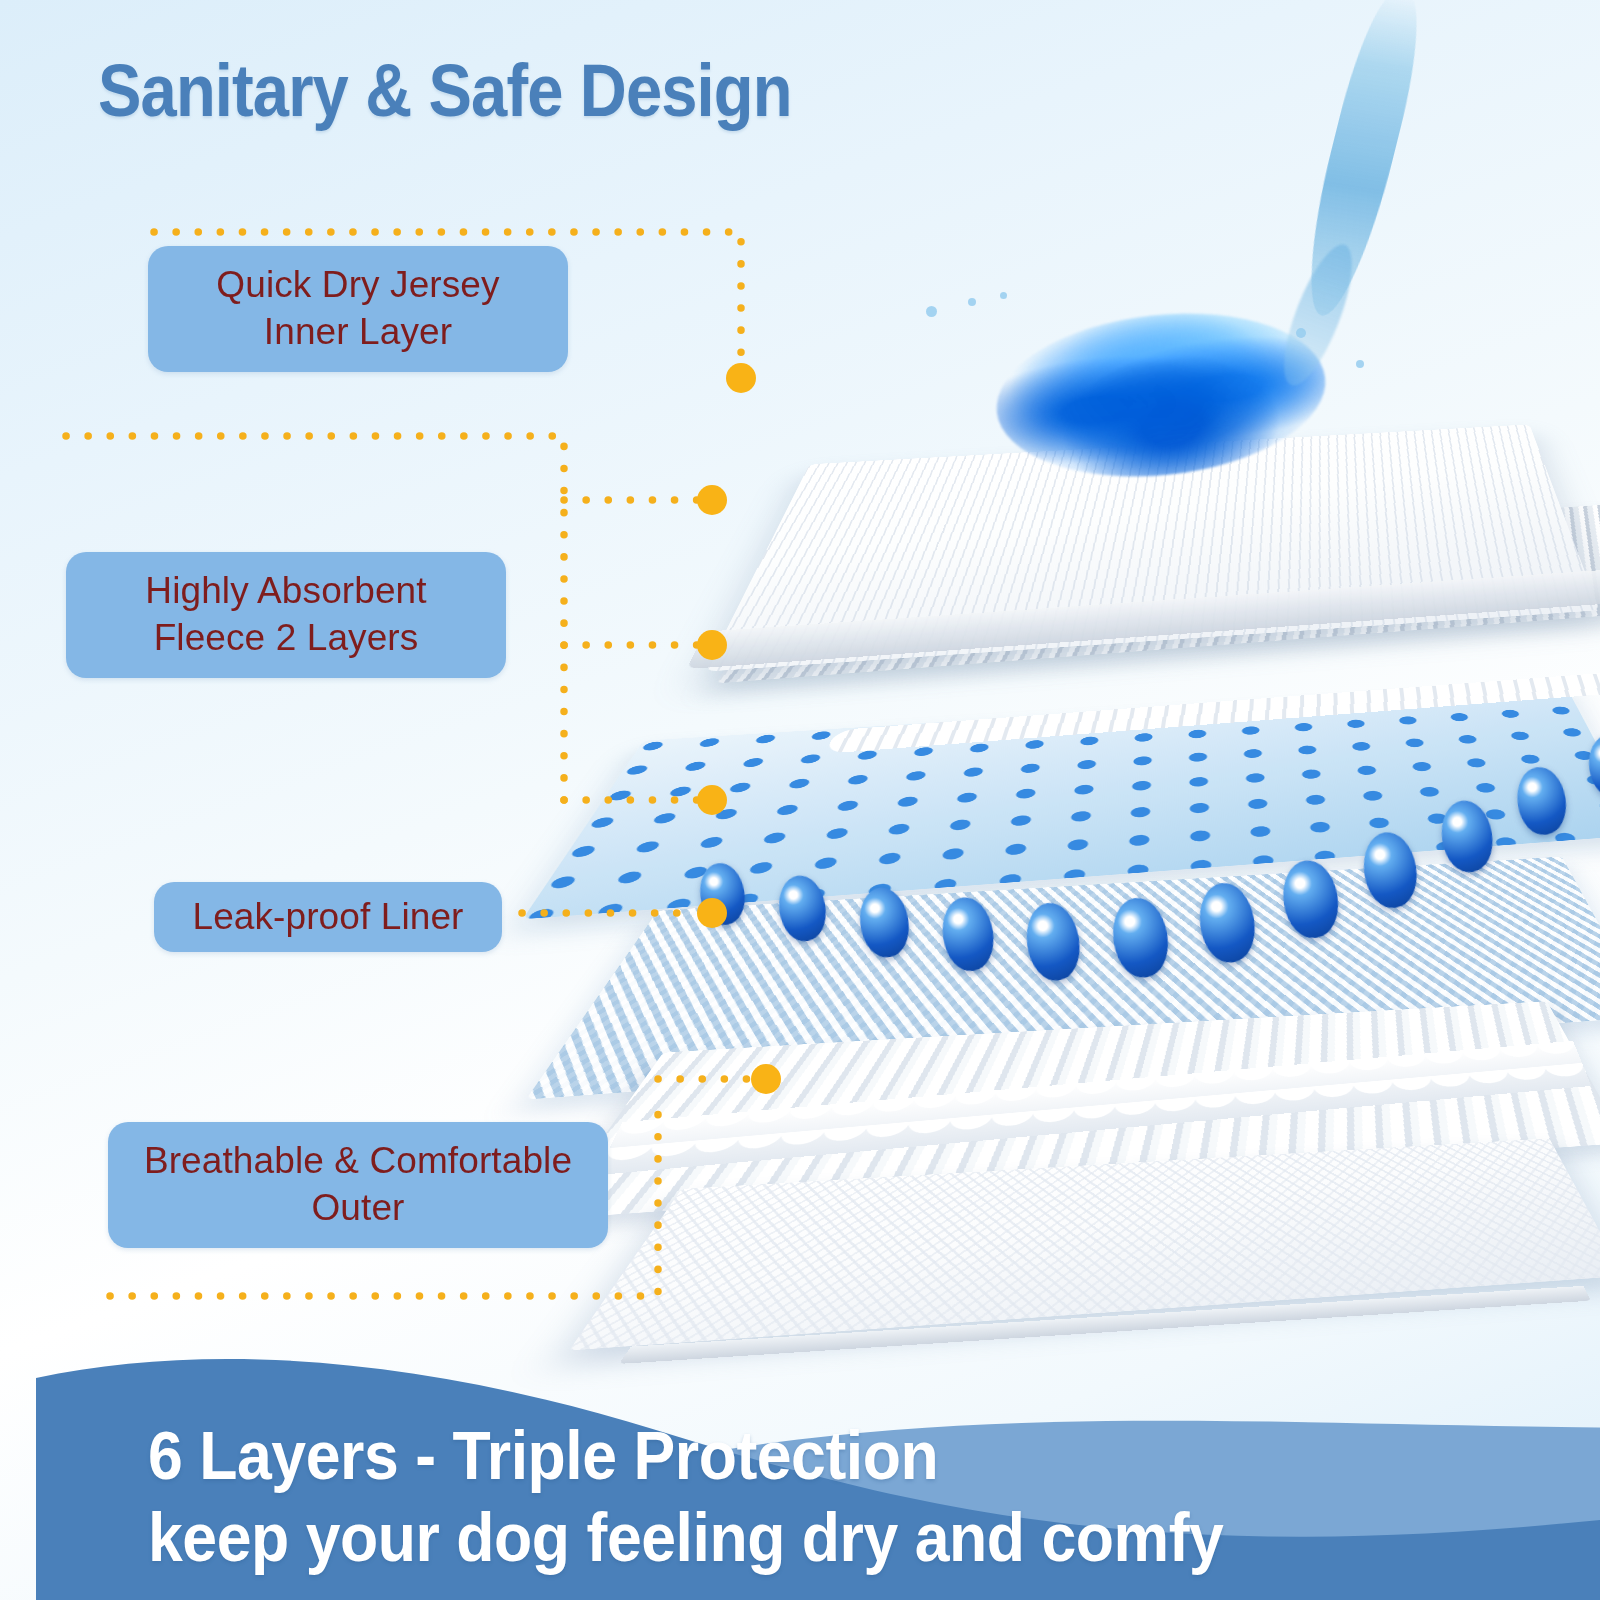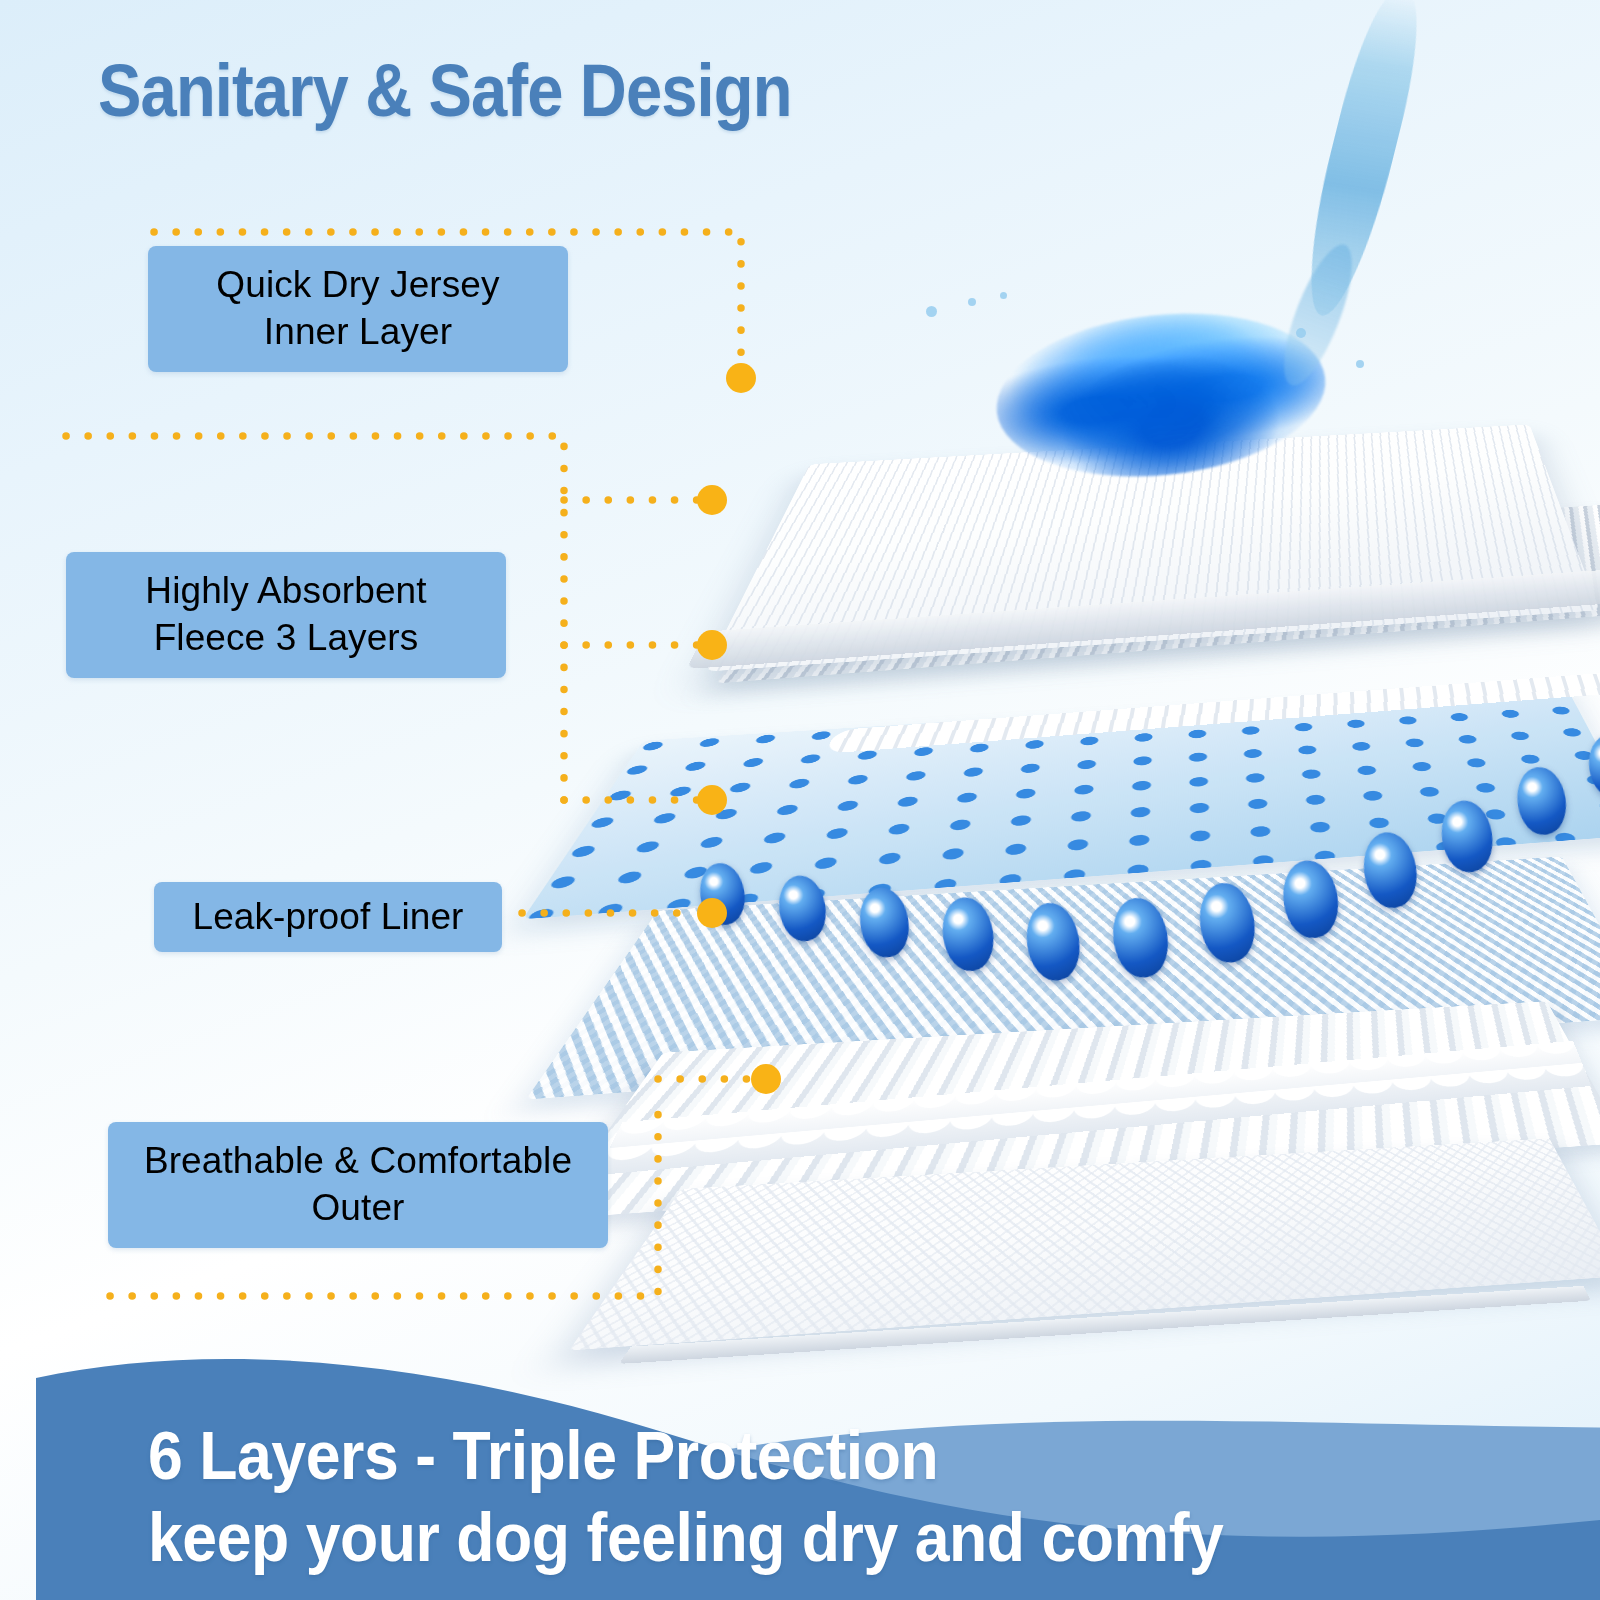--- a/index.html
+++ b/index.html
@@ -22,22 +22,22 @@
     transform: scaleX(0.88);
     transform-origin: left center;
     white-space:nowrap;
     text-shadow: 0 2px 3px rgba(120,160,200,.28);
   }
 
   
   .chip {
     position:absolute;
     background:#84b7e6;
-    color:#000000;
-    border-radius:8px;
+    color:#7f1d1d;
+    border-radius:20px;
     display:flex; align-items:center; justify-content:center;
     text-align:center;
     font-size:37px;
     line-height:1.27;
     padding:14px 22px;
     box-shadow:0 2px 5px rgba(110,150,190,.22);
     letter-spacing:.1px;
   }
   #chip-inner    { left:112px;  top:246px;  width:420px; height:126px; }
   #chip-fleece   { left:30px;   top:552px;  width:440px; height:126px; }
@@ -272,21 +272,21 @@
 
     <path class="dline" d="M 486 913 L 662 913"></path>
     <circle class="dot-end" cx="676" cy="913" r="15"></circle>
 
     <path class="dline" d="M 74 1296 L 622 1296 L 622 1093"></path>
     <path class="dline" d="M 622 1079 L 716 1079"></path>
     <circle class="dot-end" cx="730" cy="1079" r="15"></circle>
   </svg>
 
   <div id="chip-inner" class="chip">Quick Dry Jersey Inner Layer</div>
-  <div id="chip-fleece" class="chip">Highly Absorbent Fleece 3 Layers</div>
+  <div id="chip-fleece" class="chip">Highly Absorbent Fleece 2 Layers</div>
   <div id="chip-liner" class="chip">Leak-proof Liner</div>
   <div id="chip-outer" class="chip">Breathable &amp; Comfortable Outer</div>
 
   <div id="banner">
     <svg width="1600" height="280" viewBox="0 0 1600 280">
       <path d="M0,240 C240,250 430,170 700,128 C980,86 1230,104 1600,108 L1600,280 L0,280 Z" fill="#7ba7d4"></path>
       <path d="M0,58 C170,22 380,36 620,110 C880,190 1120,250 1600,196 L1600,280 L0,280 Z" fill="#4a80ba"></path>
     </svg>
     <div id="banner-line1" class="banner-text">6 Layers - Triple Protection</div>
     <div id="banner-line2" class="banner-text">keep your dog feeling dry and comfy</div>

